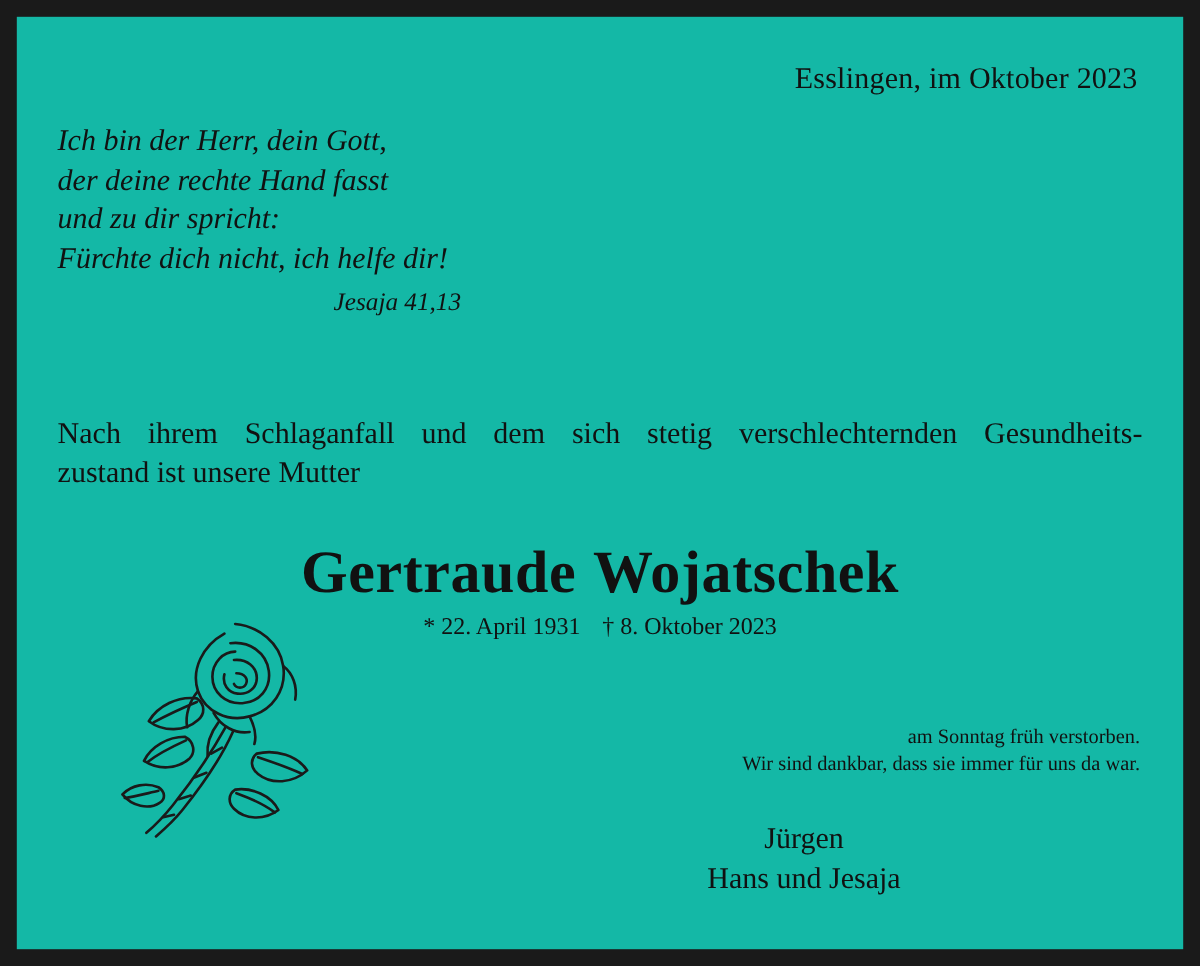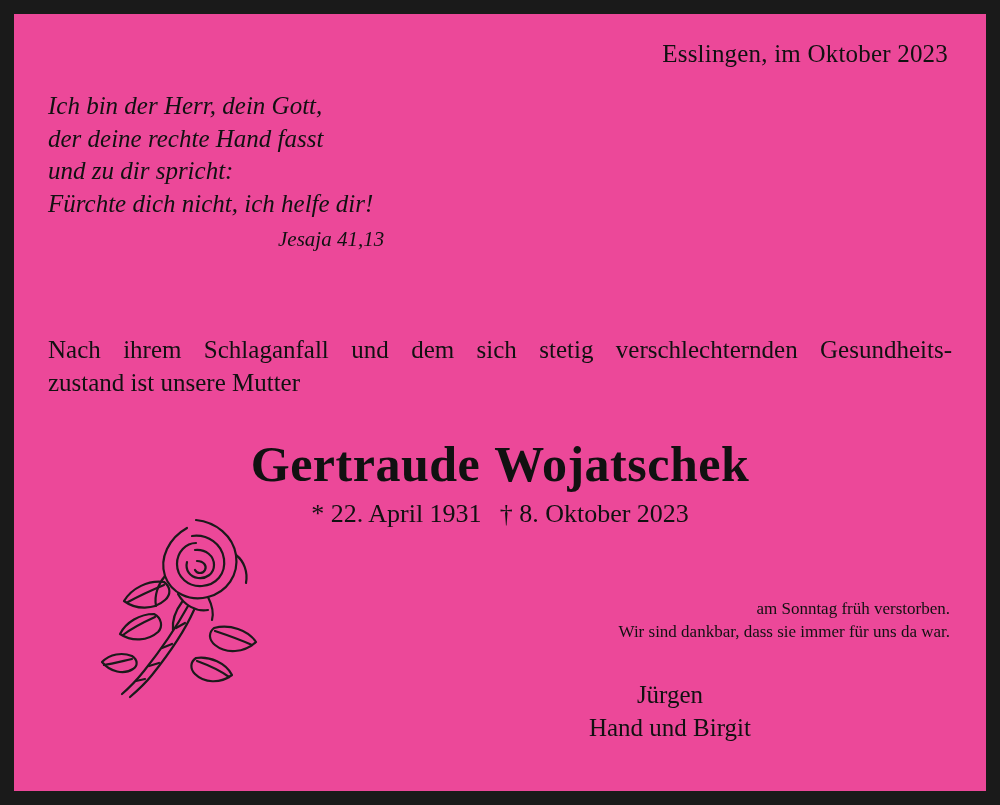--- a/index.html
+++ b/index.html
@@ -19,22 +19,22 @@
     width: 1000px;
     height: 805px;
     background: #1a1a1a;
     padding: 14px;
   }
   .inner {
     position: relative;
     box-sizing: border-box;
     width: 100%;
     height: 100%;
-    background: #ec4899;
-    padding: 18px 34px 10px 34px;
+    background: #14b8a6;
+    padding: 30px 34px 10px 34px;
     overflow: hidden;
   }
   .place-date {
     text-align: right;
     font-size: 25px;
     letter-spacing: 0.2px;
     margin: 8px 4px 0 0;
   }
   .verse {
     margin-top: 22px;
@@ -76,21 +76,21 @@
   }
   .name .gap { display: inline-block; width: 14px; }
   .maiden {
     text-align: center;
     font-size: 23px;
     font-weight: bold;
     margin-top: 8px;
   }
   .dates {
     text-align: center;
-    font-size: 26px;
+    font-size: 20px;
     margin-top: 6px;
   }
   .dates .sep { display: inline-block; width: 18px; }
   .rose {
     position: absolute;
     left: 78px;
     top: 492px;
     width: 210px;
     height: 200px;
   }
@@ -184,17 +184,17 @@
       </svg>
     </div>
 
     <div class="message">
       <span>am Sonntag früh verstorben.</span>
       <span>Wir sind dankbar, dass sie immer für uns da war.</span>
     </div>
 
     <div class="signers">
       <span>Jürgen</span>
-      <span>Hand und Birgit</span>
+      <span>Hans und Jesaja</span>
     </div>
 
   </div>
 </div>
 
 </body></html>

